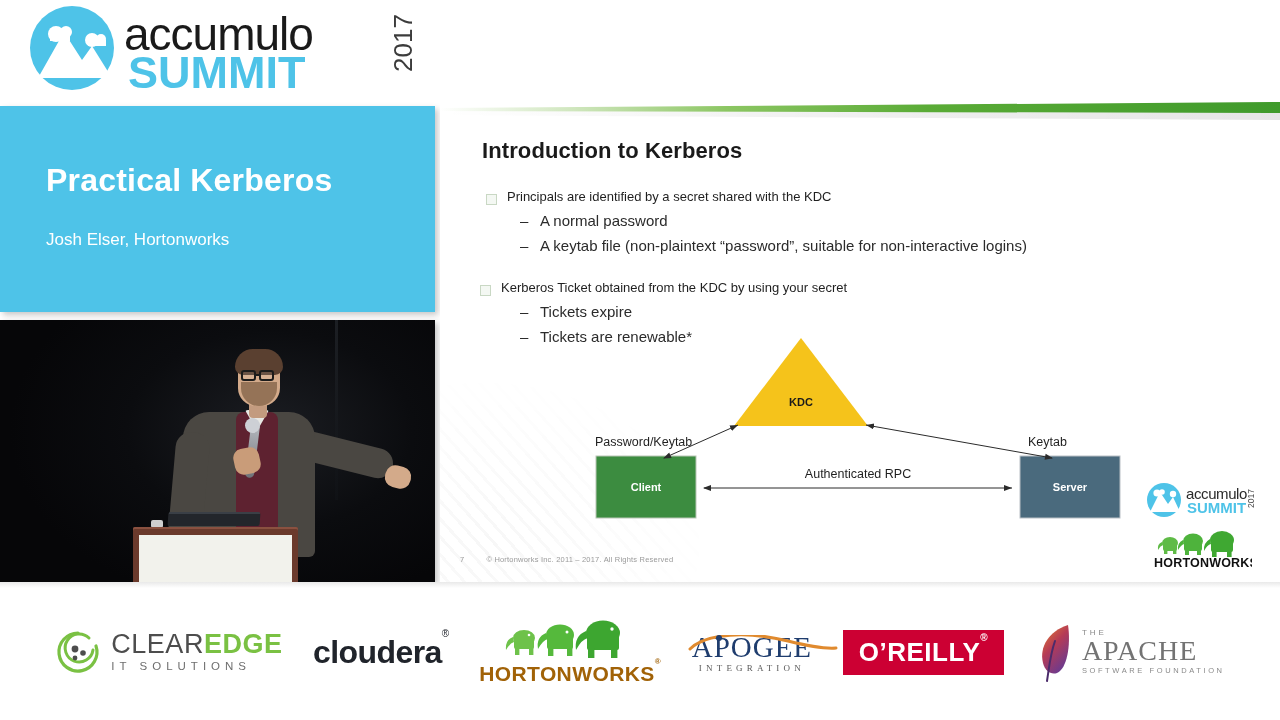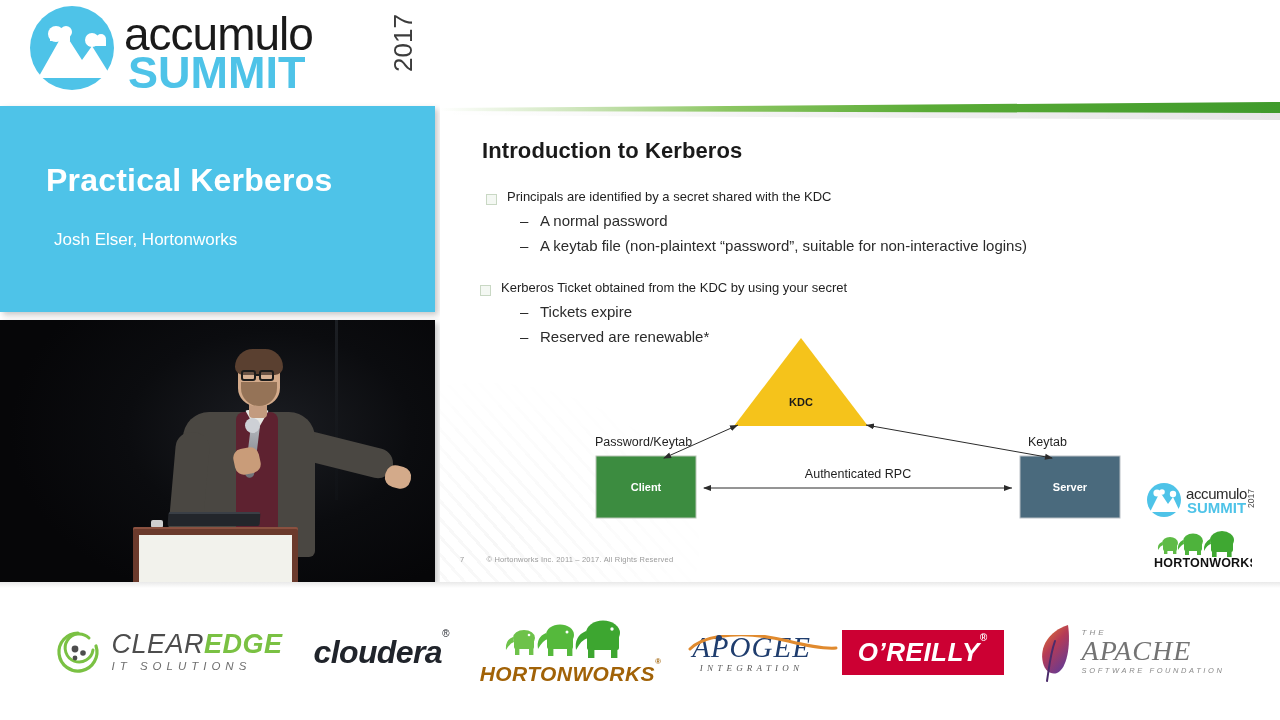--- a/index.html
+++ b/index.html
@@ -26,21 +26,21 @@
     background:#4ec3e8;
     box-shadow:3px 3px 6px rgba(0,0,0,.22);
   }
   .title-card .talk-title{
     position:absolute; left:46px; top:56px;
     color:#ffffff; font-size:32px; font-weight:bold;
     letter-spacing:.2px;
   }
   .title-card .talk-speaker{
     position:absolute; left:46px; top:124px;
-    color:#ffffff; font-size:17px; font-weight:normal;margin-left:8px;
+    color:#ffffff; font-size:17px; font-weight:normal;
   }
 
   
   .video-pane{
     position:absolute; left:0; top:320px; width:435px; height:262px;
     background:#07080b; overflow:hidden;
     box-shadow:3px 3px 6px rgba(0,0,0,.22);
   }
   .stage-bg{ position:absolute; inset:0;
     background:
@@ -210,21 +210,21 @@
   }
   .sponsor-sep{
     position:absolute; left:0; top:0; width:1280px; height:6px;
     background:linear-gradient(180deg,#e9e9e9,#ffffff);
   }
   .sponsors{
     position:absolute; left:0; top:22px; width:1280px; height:96px;
     display:flex; align-items:center; justify-content:space-around;
     padding:0 40px;
   }
-  .sponsor{ display:flex; justify-content:center;font-style:italic; }
+  .sponsor{ display:flex; justify-content:center; }
 
   
   .ce-wrap{ display:flex; align-items:center; gap:10px; }
   .ce-text{ display:flex; flex-direction:column; line-height:1; }
   .ce-main{ font-size:27px; letter-spacing:.5px; }
   .ce-main .clear{ color:#4d4d4d; font-weight:400; }
   .ce-main .edge{ color:#7ac143; font-weight:700; }
   .ce-sub{ font-size:11.5px; color:#6e6e6e; letter-spacing:5px; margin-top:3px; }
 
   
@@ -354,21 +354,21 @@
     <div class="b1 indent-b">
       <span class="sqbullet"></span>
       <span>Kerberos Ticket obtained from the KDC by using your secret</span>
     </div>
     <div class="b2">
       <span class="dash">–</span>
       <span>Tickets expire</span>
     </div>
     <div class="b2">
       <span class="dash">–</span>
-      <span>Reserved are renewable*</span>
+      <span>Tickets are renewable*</span>
     </div>
   </div>
 
   <div class="diagram">
     <svg width="580" height="220" viewBox="0 0 580 220" xmlns="http://www.w3.org/2000/svg">
       <defs>
         <marker id="ah" markerWidth="9" markerHeight="9" refX="8" refY="3" orient="auto" markerUnits="strokeWidth">
           <path d="M0,0 L8,3 L0,6 z" fill="#2b2b2b"></path>
         </marker>
         <marker id="ahs" markerWidth="9" markerHeight="9" refX="1" refY="3" orient="auto" markerUnits="strokeWidth">

